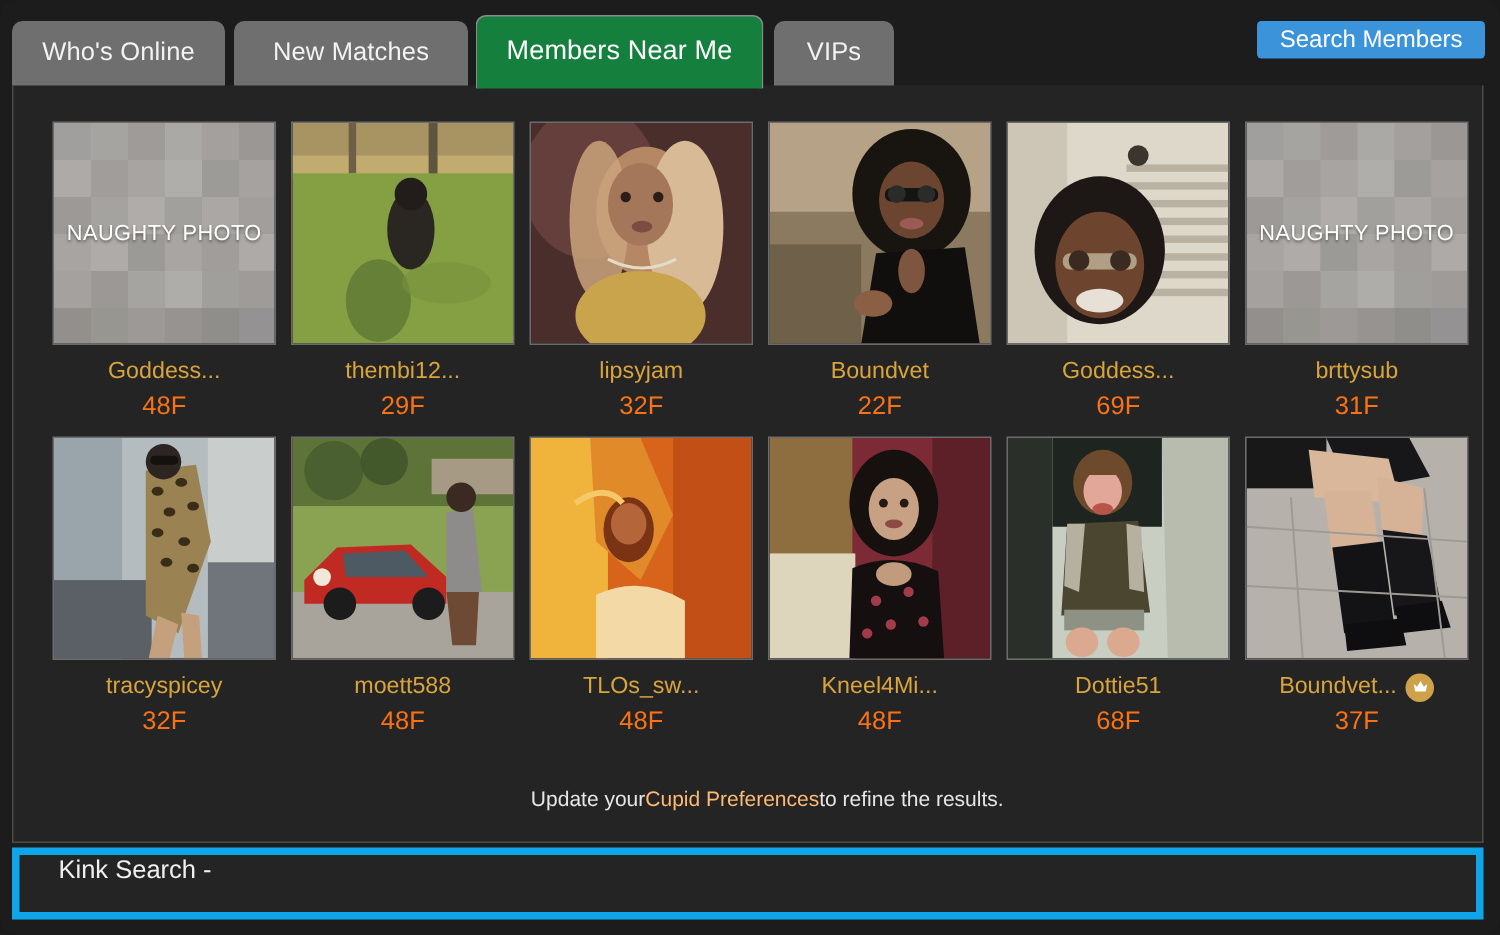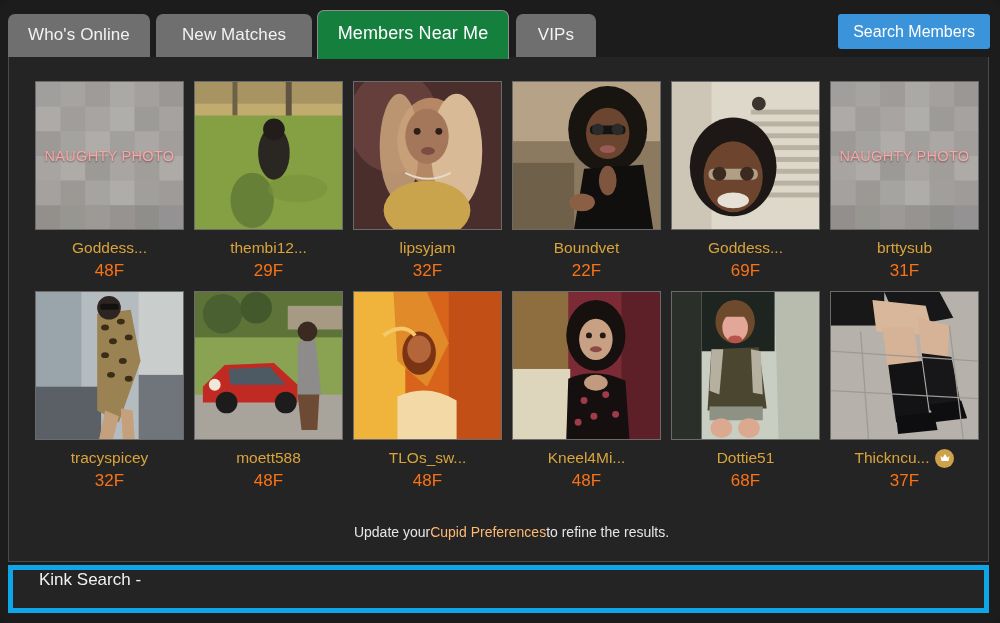--- a/index.html
+++ b/index.html
@@ -58,21 +58,21 @@
 
   #tab-0 { left: 8px;   width: 142px; }
   #tab-1 { left: 156px; width: 156px; }
   #tab-2 { left: 317px; width: 192px; }
   #tab-3 { left: 516px; width: 80px; }
 
   .search-members-btn {
     position: absolute;
     right: 10px;
     top: 14px;
-    height: 35px;
+    height: 25px;
     padding: 0 15px;
     background: #3b93d9;
     color: #ffffff;
     border: none;
     border-radius: 3px;
     font-size: 16px;
     font-family: "Liberation Sans", sans-serif;
     cursor: pointer;
     display: flex;
     align-items: center;
@@ -119,21 +119,21 @@
   }
 
   .thumb svg { display: block; width: 100%; height: 100%; }
 
   .naughty-label {
     position: absolute;
     left: 0; right: 0;
     top: 50%;
     transform: translateY(-50%);
     text-align: center;
-    color: #fca5a5;
+    color: #ffffff;
     font-size: 14.5px;
     letter-spacing: .3px;
     text-shadow: 0 1px 2px rgba(0,0,0,.45);
     pointer-events: none;
   }
 
   .uname-line {
     display: flex;
     align-items: center;
     justify-content: center;
@@ -552,21 +552,21 @@
       <path d="M100 114 L132 110 L138 128 L104 132 Z" fill="#0e0e10"></path>
       <g stroke="#9d9a93" stroke-width="1.3" fill="none">
         <path d="M0 60 L149 70"></path>
                   <path d="M0 100 L149 108"></path>
                   <path d="M30 40 L38 149"></path>
                   <path d="M120 34 L134 149"></path>
       </g>
     </svg>
             </div>
             <div class="uname-line">
-              <span class="uname">Thickncu...</span>
+              <span class="uname">Boundvet...</span>
               <span class="crown-badge">
                 <svg viewBox="0 0 24 24" aria-hidden="true">
                   <path d="M3 8l4.5 3.5L12 4l4.5 7.5L21 8l-2 10H5L3 8z" fill="#ffffff"></path>
                 </svg>
               </span>
             </div>
             <div class="age">37F</div>
           </div>
         </div>
       </div>

